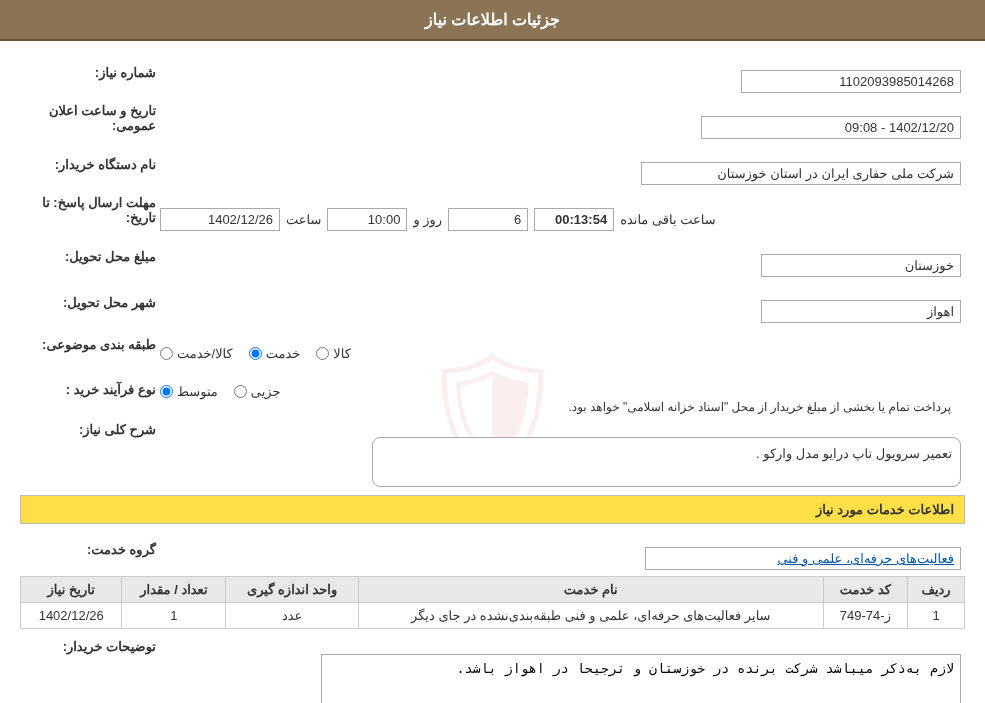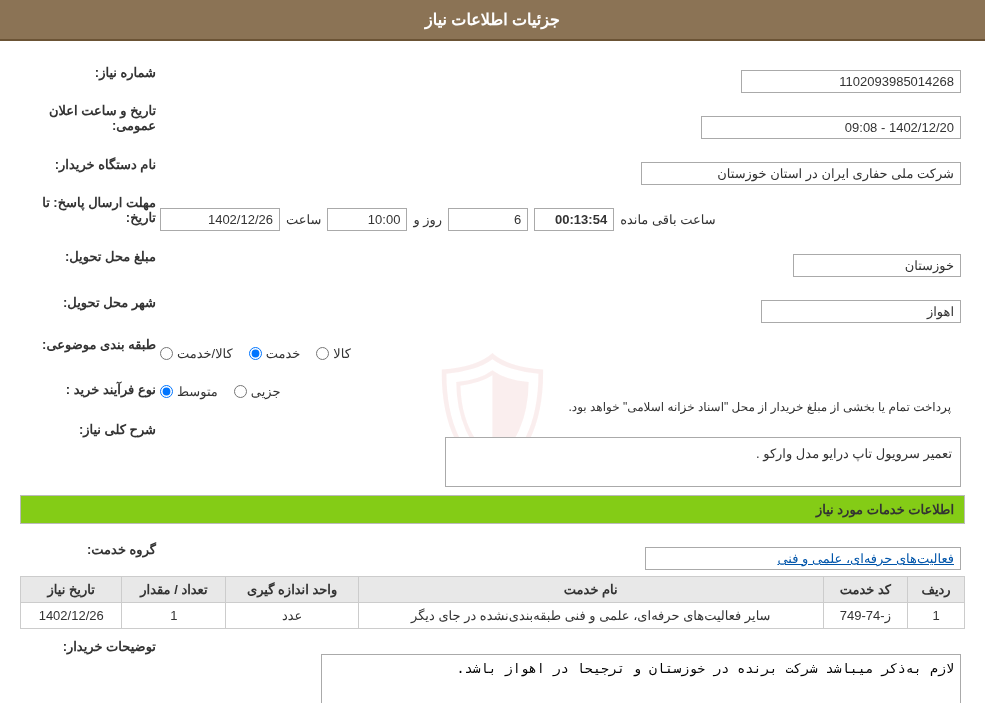--- a/index.html
+++ b/index.html
@@ -37,21 +37,21 @@
     }
     .input-wide {
       width: 320px;
     }
     .link-blue {
       color: #0055aa;
       text-decoration: underline;
       cursor: pointer;
     }
     .section-title {
-      background: #84cc16;
+      background: #fde047;
       padding: 6px 10px;
       font-weight: bold;
       text-align: right;
       border: 1px solid #bbb;
       margin: 8px 0 4px 0;
     }
     .radio-group {
       display: flex;
       gap: 16px;
       flex-direction: row-reverse;
@@ -209,21 +209,21 @@
             <span class="input-box" style="width:40px;">6</span>
             <span class="input-box" style="width:80px;font-weight:bold;">00:13:54</span>
             <span>ساعت باقی مانده</span>
           </div>
         </div>
       </div>
 
       <div class="info-row">
         <div class="info-label">مبلغ محل تحویل:</div>
         <div class="info-value">
-          <span class="input-box" style="width:168px;">خوزستان</span>
+          <span class="input-box" style="width:200px;">خوزستان</span>
         </div>
       </div>
 
       <div class="info-row">
         <div class="info-label">شهر محل تحویل:</div>
         <div class="info-value">
           <span class="input-box" style="width:200px;">اهواز</span>
         </div>
       </div>
 
@@ -260,21 +260,21 @@
               <input type="radio" name="noe" style="">
             </div>
           </div>
           <span style="margin-right:10px;font-size:12px;">پرداخت تمام یا بخشی از مبلغ خریدار از محل "اسناد خزانه اسلامی" خواهد بود.</span>
         </div>
       </div>
 
       <div class="info-row" style="align-items:flex-start;">
         <div class="info-label" style="margin-top:4px;">شرح کلی نیاز:</div>
         <div class="info-value">
-          <div class="sharh-box" style="width:516px;">
+          <div class="sharh-box" style="width:589px;border-radius:8px;">
             <span>تعمیر سرویول تاپ درایو مدل وارکو .</span>
           </div>
         </div>
       </div>
 
       <div class="section-title">اطلاعات خدمات مورد نیاز</div>
 
       <div class="info-row">
         <div class="info-label">گروه خدمت:</div>
         <div class="info-value">

